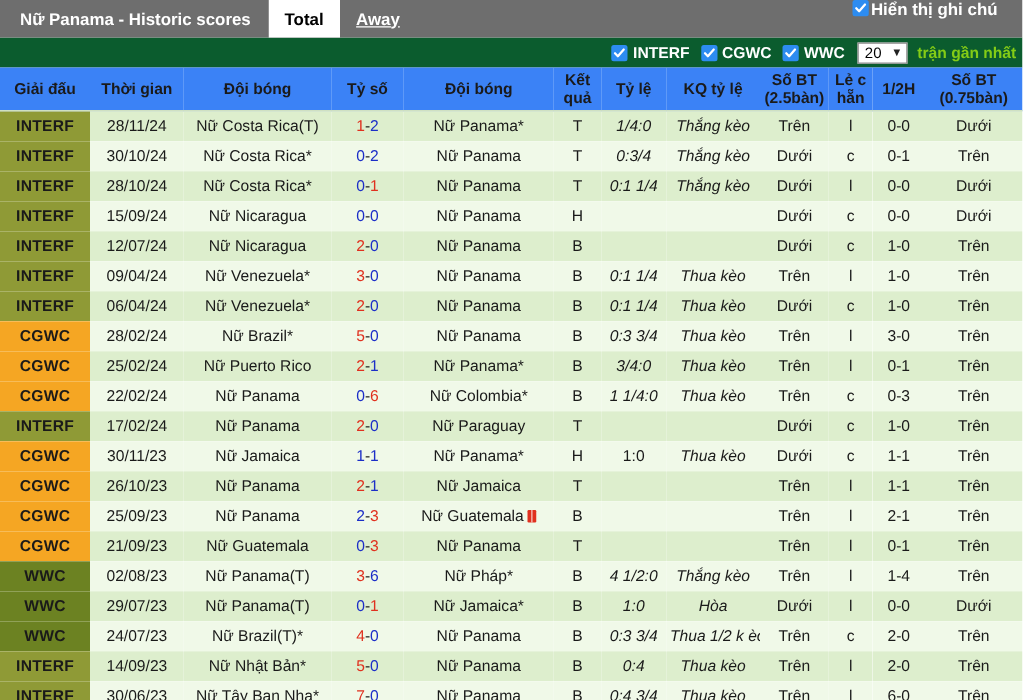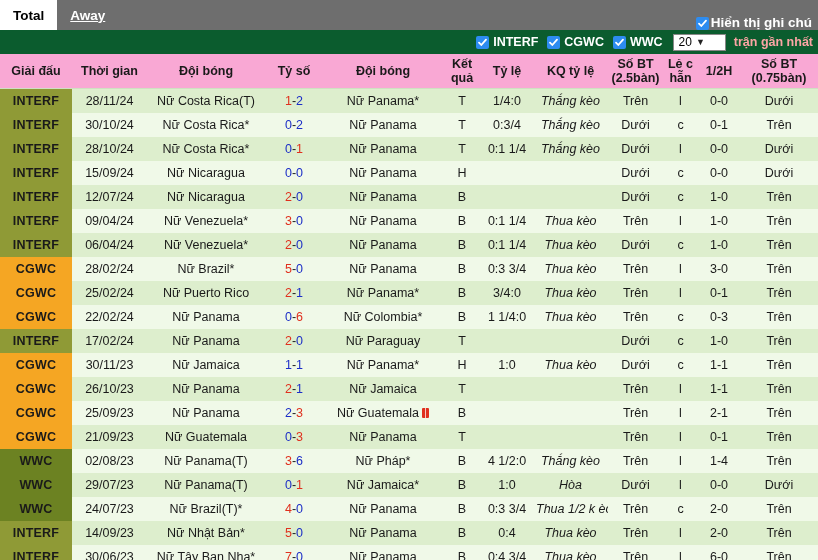--- a/index.html
+++ b/index.html
@@ -39,22 +39,22 @@
   .tab.active {
     background: #ffffff;
     color: #000000;
   }
   .tab.inactive {
     color: #ffffff;
     text-decoration: underline;
   }
   .topbar-right {
     margin-left: auto;
-    display: flex; align-items: flex-end;
-    padding-right: 6px;
+    display: flex; align-items: flex-start;
+    padding-right: 20px;
   }
   .note-label {
     color: #ffffff;
     font-size: 13.5px;
     font-weight: bold;
     white-space: nowrap;
     margin-left: 2px;
   }
 
   
@@ -92,43 +92,43 @@
     white-space: nowrap;
   }
   .select-box {
     margin-left: 10px;
     background: #ffffff;
     border: 1px solid #888;
     height: 17px;
     min-width: 40px;
     display: flex; align-items: center;
     justify-content: space-between;
-    padding: 0 20px 0 5px;
+    padding: 0 3px 0 5px;
     font-size: 12px;
     color: #000;
     cursor: pointer;
   }
   .select-box .caret { font-size: 9px; margin-left: 4px; color:#222; }
   .recent-label {
-    color: #fca5a5;
+    color: #84cc16;
     font-size: 12.5px;
     font-weight: bold;
     margin-left: 8px;
     white-space: nowrap;
   }
 
   
   table.scores {
     width: 818px;
     border-collapse: collapse;
     table-layout: fixed;
     font-size: 12.5px;
   }
   table.scores th {
-    background: #f9a8d4;
+    background: #3b82f6;
     color: #1a1a1a;
     font-size: 12.5px;
     font-weight: bold;
     padding: 3px 2px;
     line-height: 1.12;
     text-align: center;
     vertical-align: middle;
     height: 32px;
     border-bottom: 1px solid #cfe0c2;
   }
@@ -152,21 +152,21 @@
     font-size: 12.5px;
     letter-spacing: .2px;
   }
   td.wrapcell { white-space: normal; font-style: italic; }
 
   
   .c-red   { color: #e0301e; }
   .c-green { color: #1f8c2e; }
   .c-blue  { color: #1c2ec7; }
   .c-dark  { color: #1a1a1a; }
-  .c-navy  { color: #16238f; }
+  .c-navy  { color: #16238f; font-style: italic; }
 
   .redcard {
     display: inline-block;
     width: 7px; height: 10px;
     background: #e0301e;
     vertical-align: -1px;
     margin-left: 3px;
     border-radius: 1px;
     position: relative;
   }
@@ -189,20 +189,21 @@
   col.w-oe     { width: 35px; }
   col.w-half   { width: 42px; }
   col.w-ou75   { width: 78px; }
 </style>
 </head>
 <body>
 
 <div id="app">
 
   <div class="topbar">
+    <div class="topbar-title">Nữ Panama - Historic scores</div>
     <div class="tab active">
       <span>Total</span>
     </div>
     <div class="tab inactive">
       <span>Away</span>
     </div>
     <div class="topbar-right">
       <span class="cb">
         <svg width="11" height="11" viewBox="0 0 11 11">
             <path d="M2 5.6 L4.3 8 L9 2.6" stroke="#ffffff" stroke-width="1.8" fill="none" stroke-linecap="round" stroke-linejoin="round"></path>

